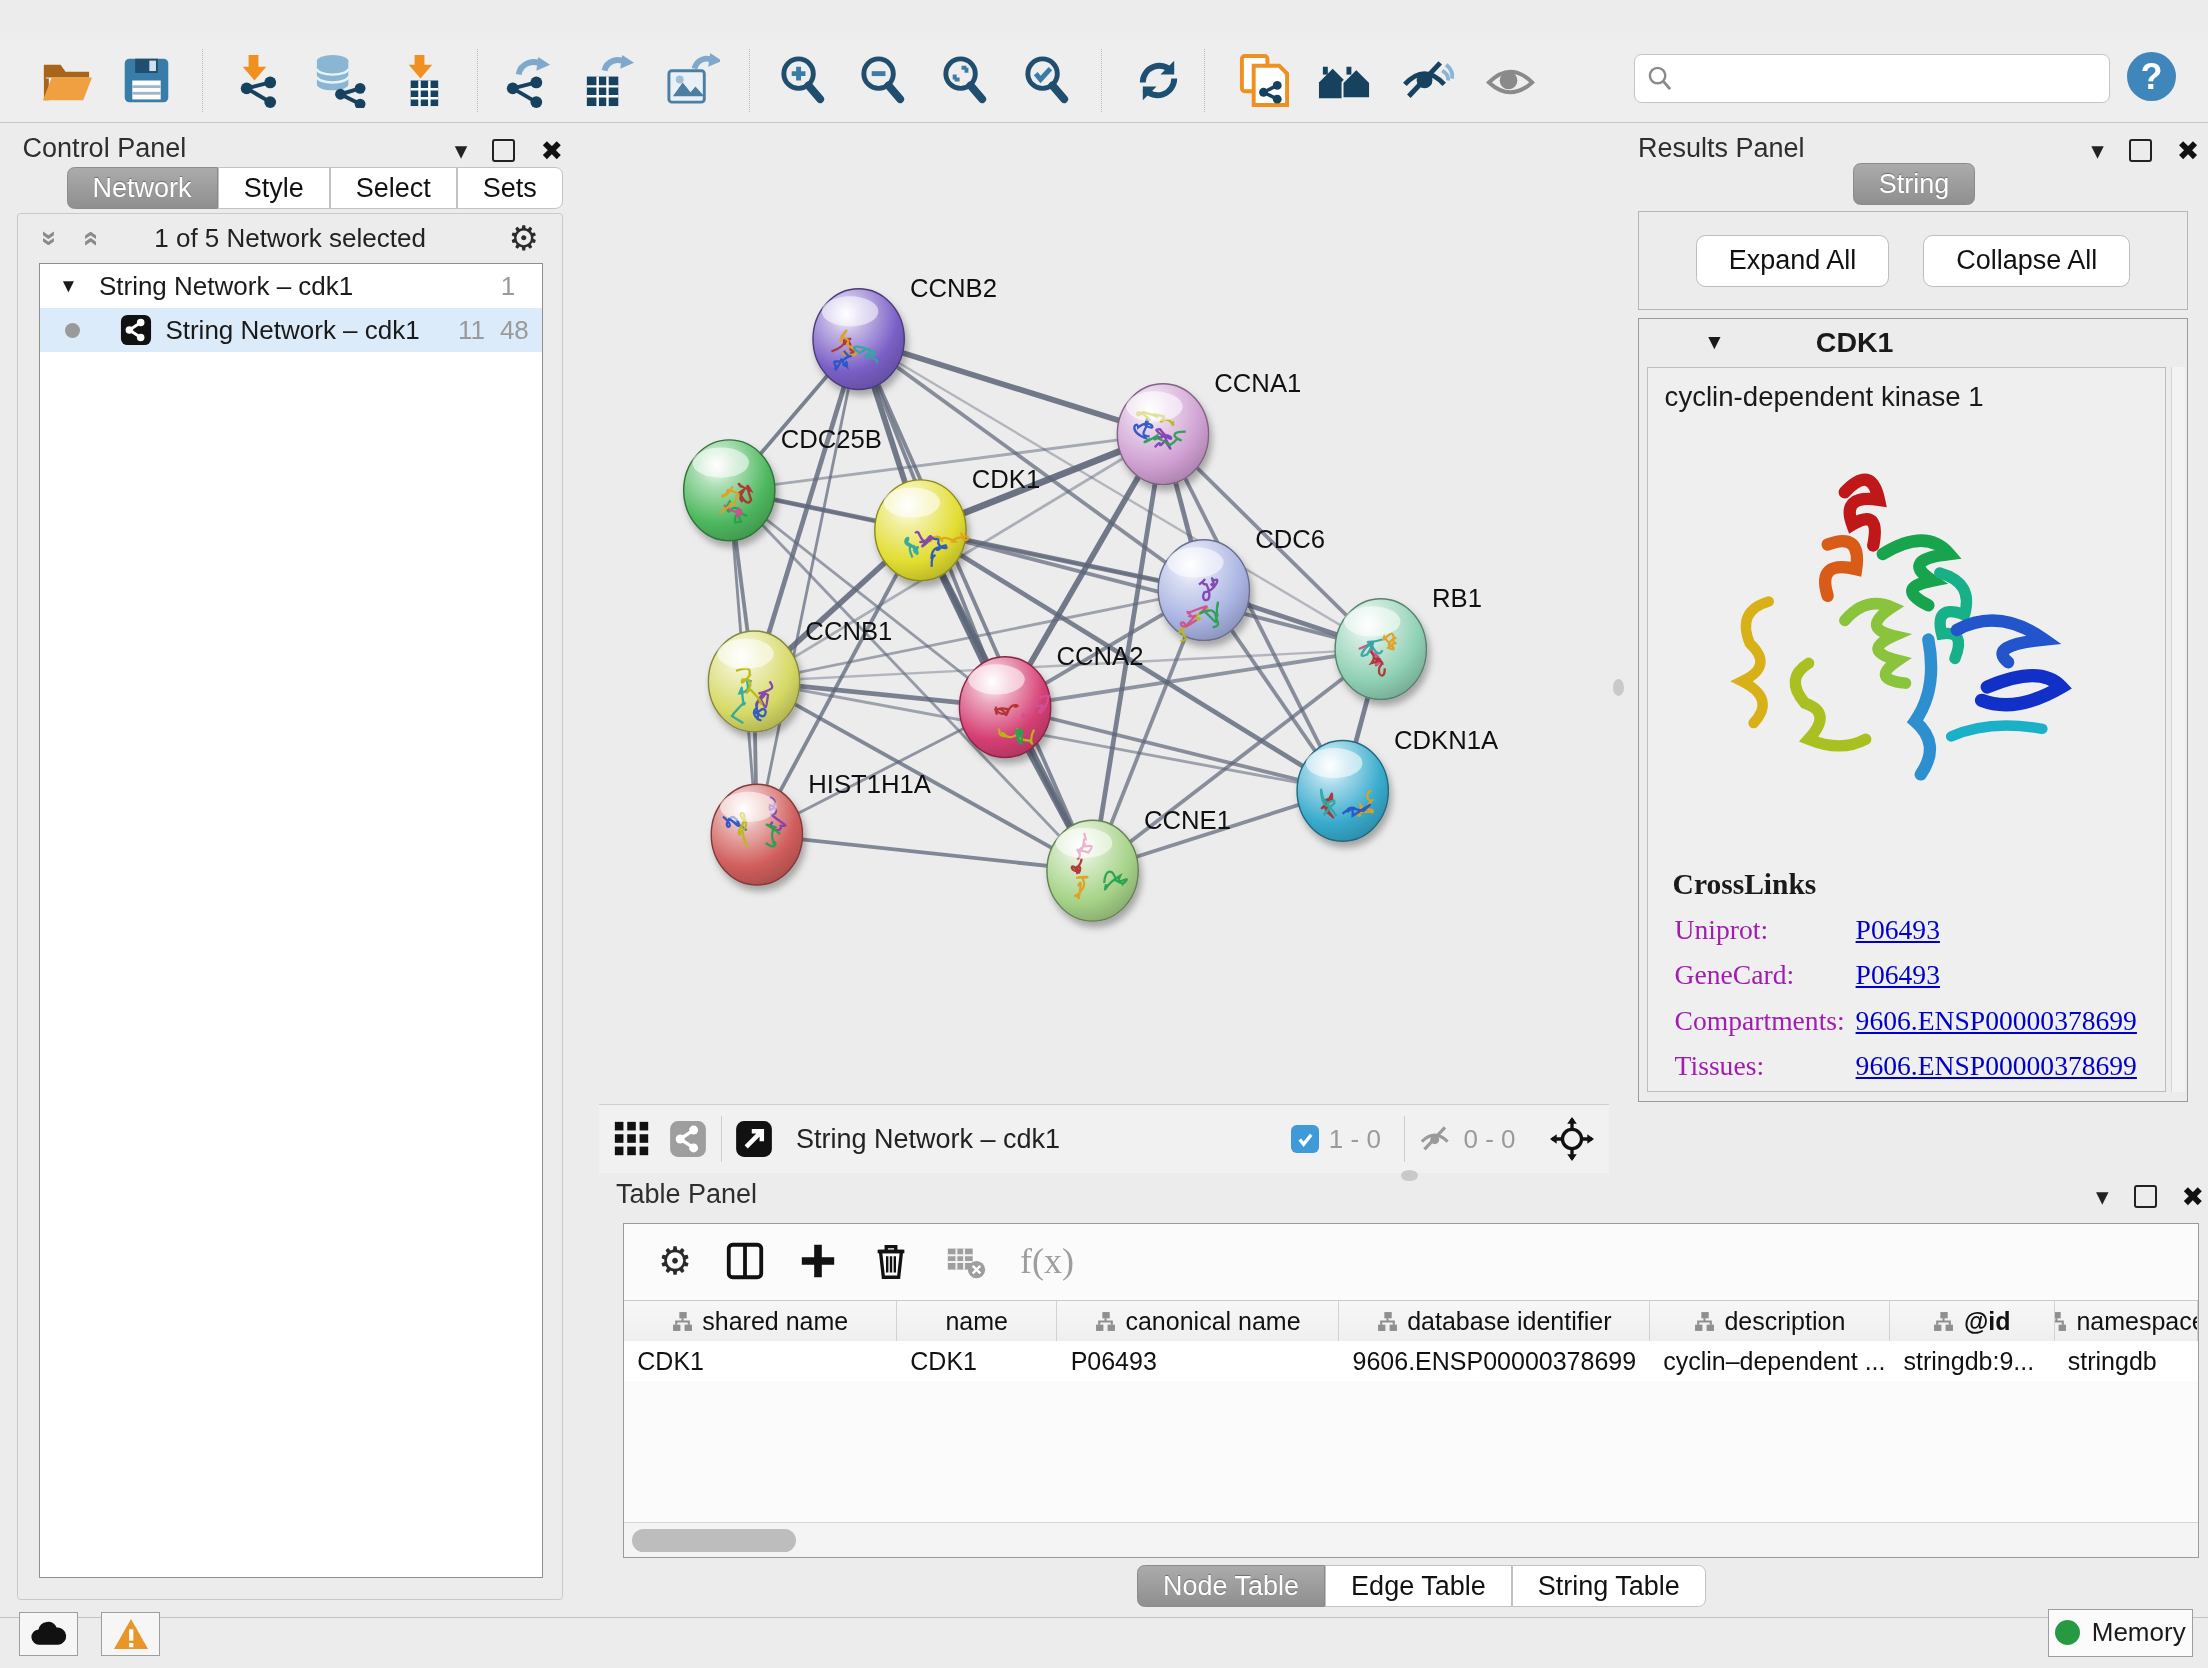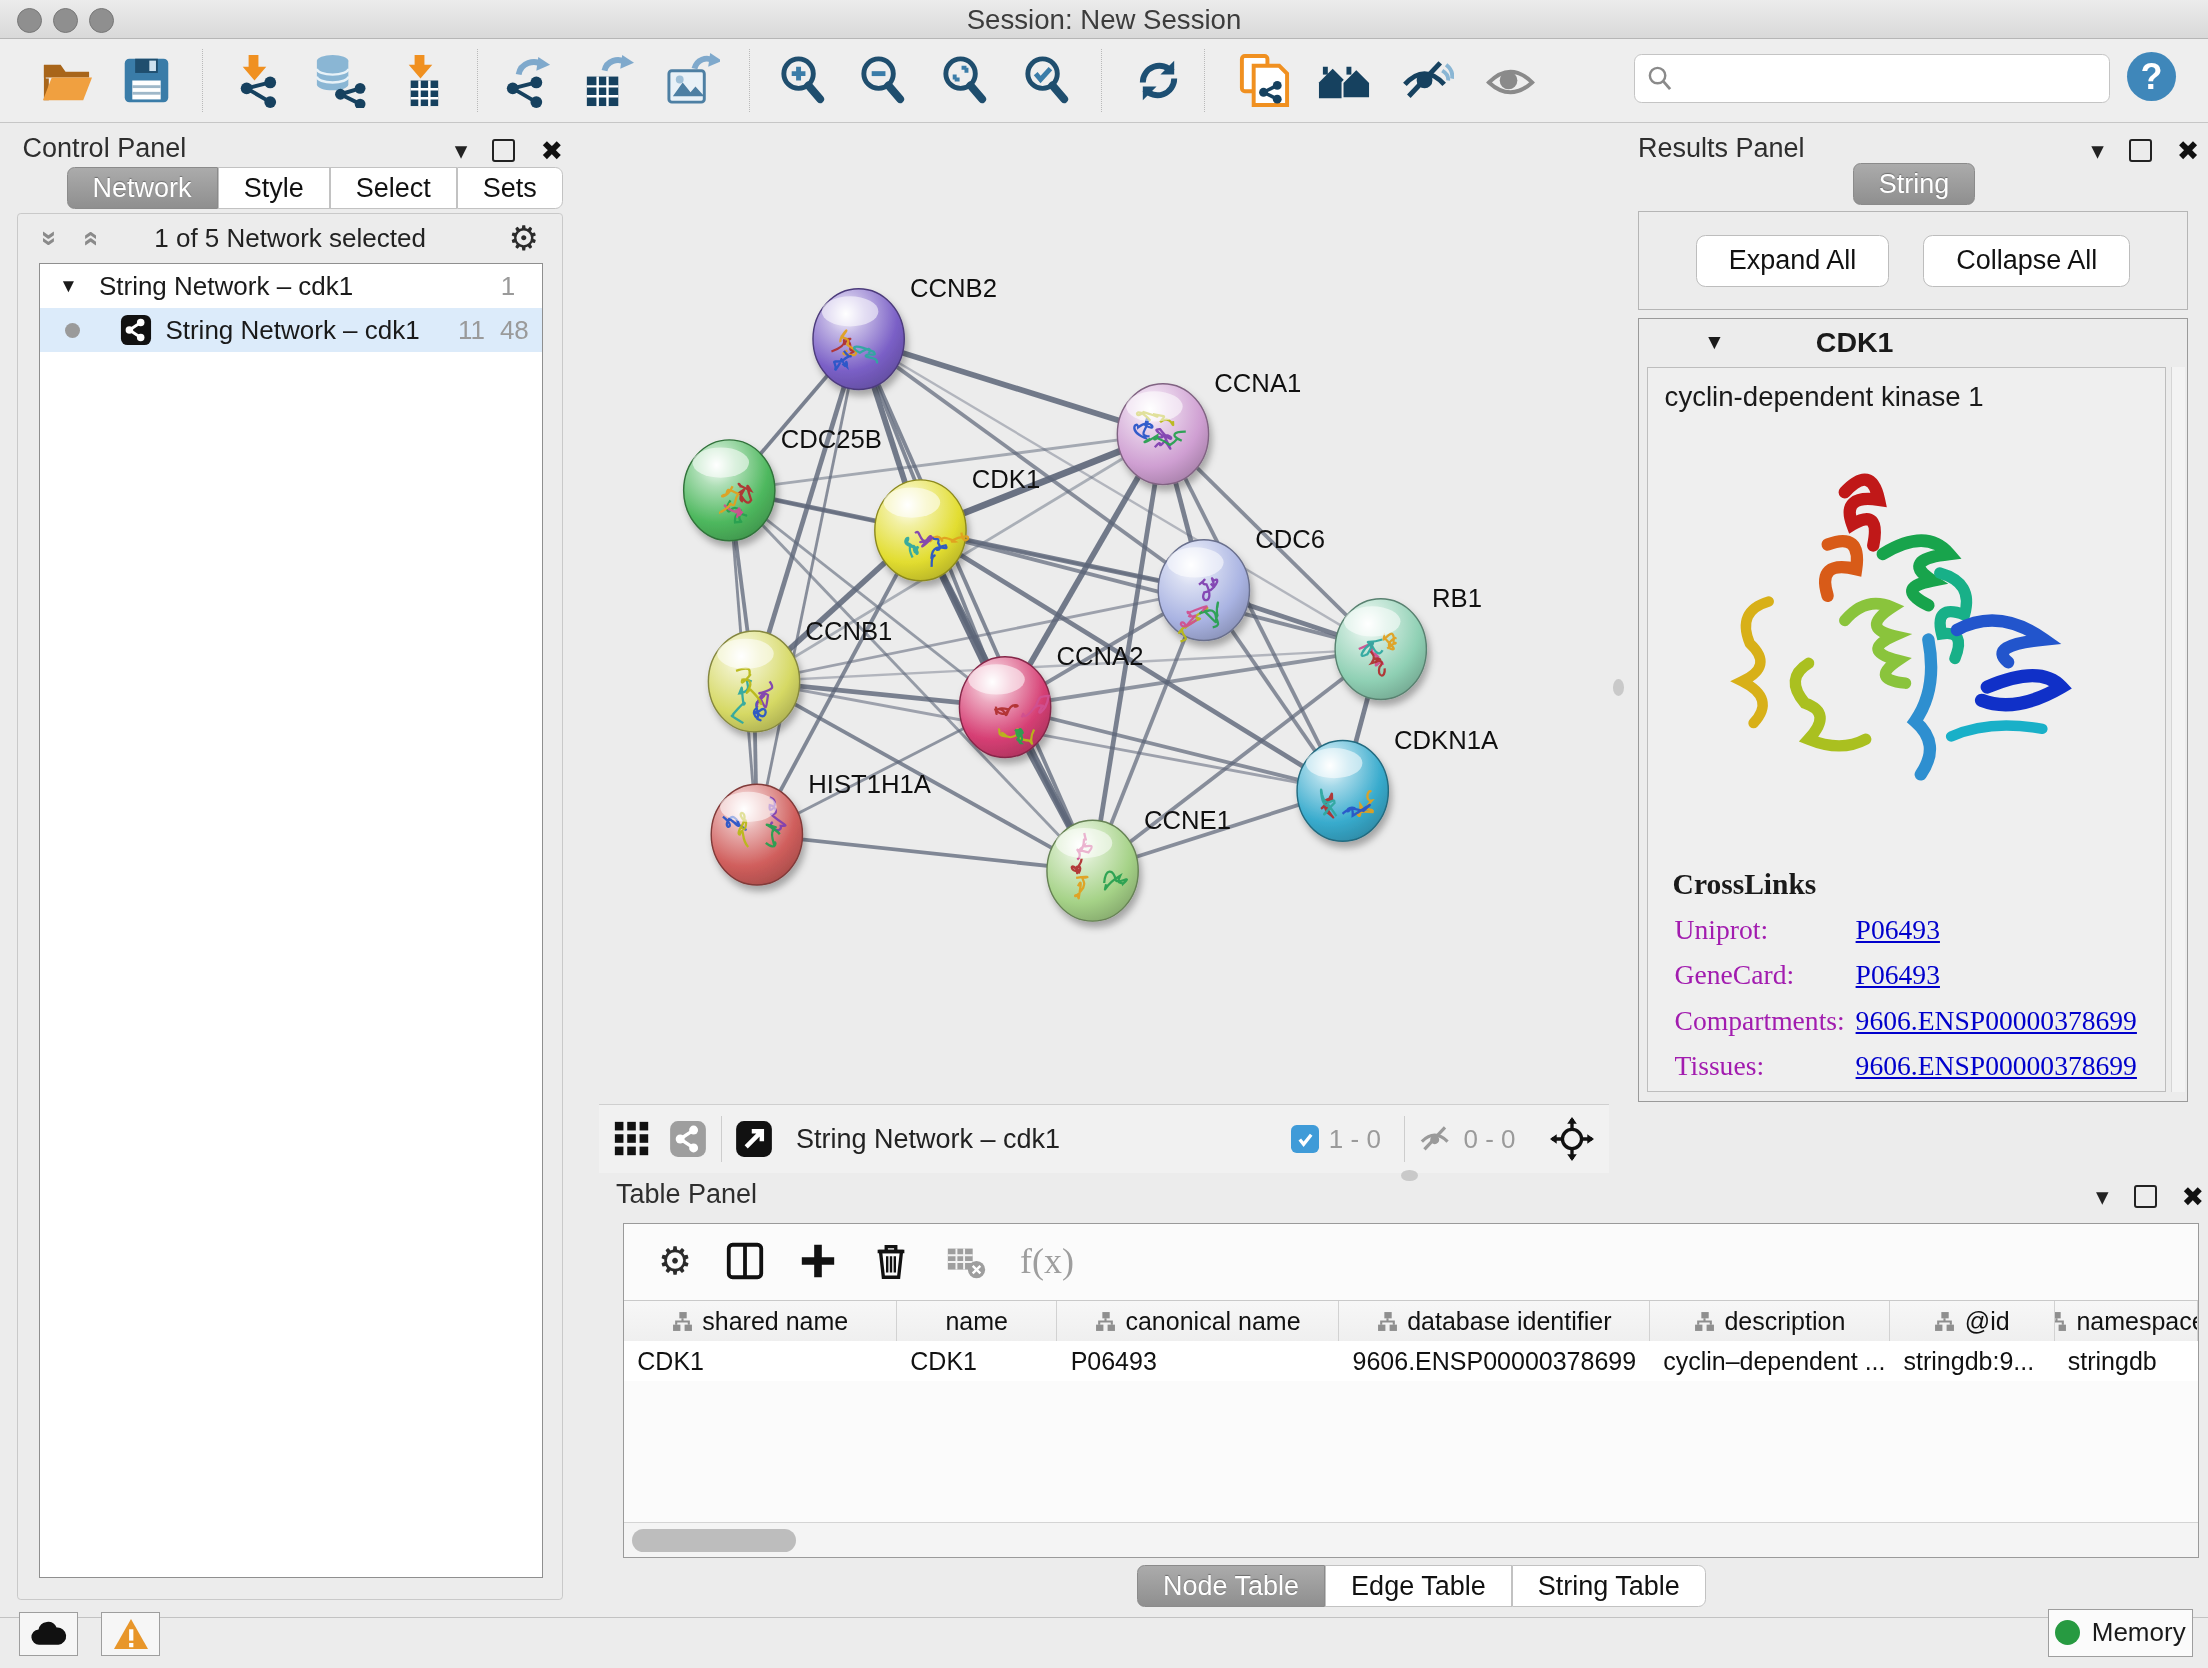--- a/index.html
+++ b/index.html
@@ -97,26 +97,20 @@
     border:1.9px solid #9e9e9e;display:flex;align-items:center;justify-content:center;gap:11.4px;font-size:26px;}
   .mem-dot{width:25px;height:25px;border-radius:50%;background:#279a41;}
   .splitter-dot{position:absolute;width:11.4px;height:17px;border-radius:50%;background:#c9c9c9;}
   .sort-svg{flex:0 0 auto;}
 </style>
 </head>
 <body>
 
 <div id="window">
 
-  <div class="titlebar">
-    <div class="tl-dot" style="left:17px"></div>
-    <div class="tl-dot" style="left:53px"></div>
-    <div class="tl-dot" style="left:89px"></div>
-    <div class="title-text">Session: New Session</div>
-  </div>
 
   <div class="toolbar">
     <div class="tb-btn" style="left:36px">
       <svg width="55" height="55" viewBox="0 0 56 56">
         <path d="M5 12h17l5 7h24v6H5z" fill="#a8651a"></path>
         <path d="M5 12v36h5V26h-3z" fill="#a8651a"></path>
         <path d="M4 48l9-23h41l-9 23z" fill="#f0a040"></path>
       </svg>
     </div>
     <div class="tb-btn" style="left:116px">
@@ -710,21 +704,21 @@
           </div>
           <div class="th" style="width: 243px;">
             <svg class="sort-svg" width="21" height="21" viewBox="0 0 20 20">
               <rect x="7" y="1" width="7" height="6" fill="#8f8f8f"></rect>
               <rect x="1" y="13" width="7" height="6" fill="#8f8f8f"></rect>
               <rect x="12" y="13" width="7" height="6" fill="#8f8f8f"></rect>
               <path d="M10 7v3M4 13v-3h12v3" stroke="#8f8f8f" stroke-width="2" fill="none"></path>
             </svg>
             <span>description</span>
           </div>
-          <div class="th" style="width: 166px;">
+          <div class="th" style="width: 166px; font-weight: bold;">
             <svg class="sort-svg" width="21" height="21" viewBox="0 0 20 20">
               <rect x="7" y="1" width="7" height="6" fill="#8f8f8f"></rect>
               <rect x="1" y="13" width="7" height="6" fill="#8f8f8f"></rect>
               <rect x="12" y="13" width="7" height="6" fill="#8f8f8f"></rect>
               <path d="M10 7v3M4 13v-3h12v3" stroke="#8f8f8f" stroke-width="2" fill="none"></path>
             </svg>
             <span>@id</span>
           </div>
           <div class="th" style="width: 145px;">
             <svg class="sort-svg" width="21" height="21" viewBox="0 0 20 20">

